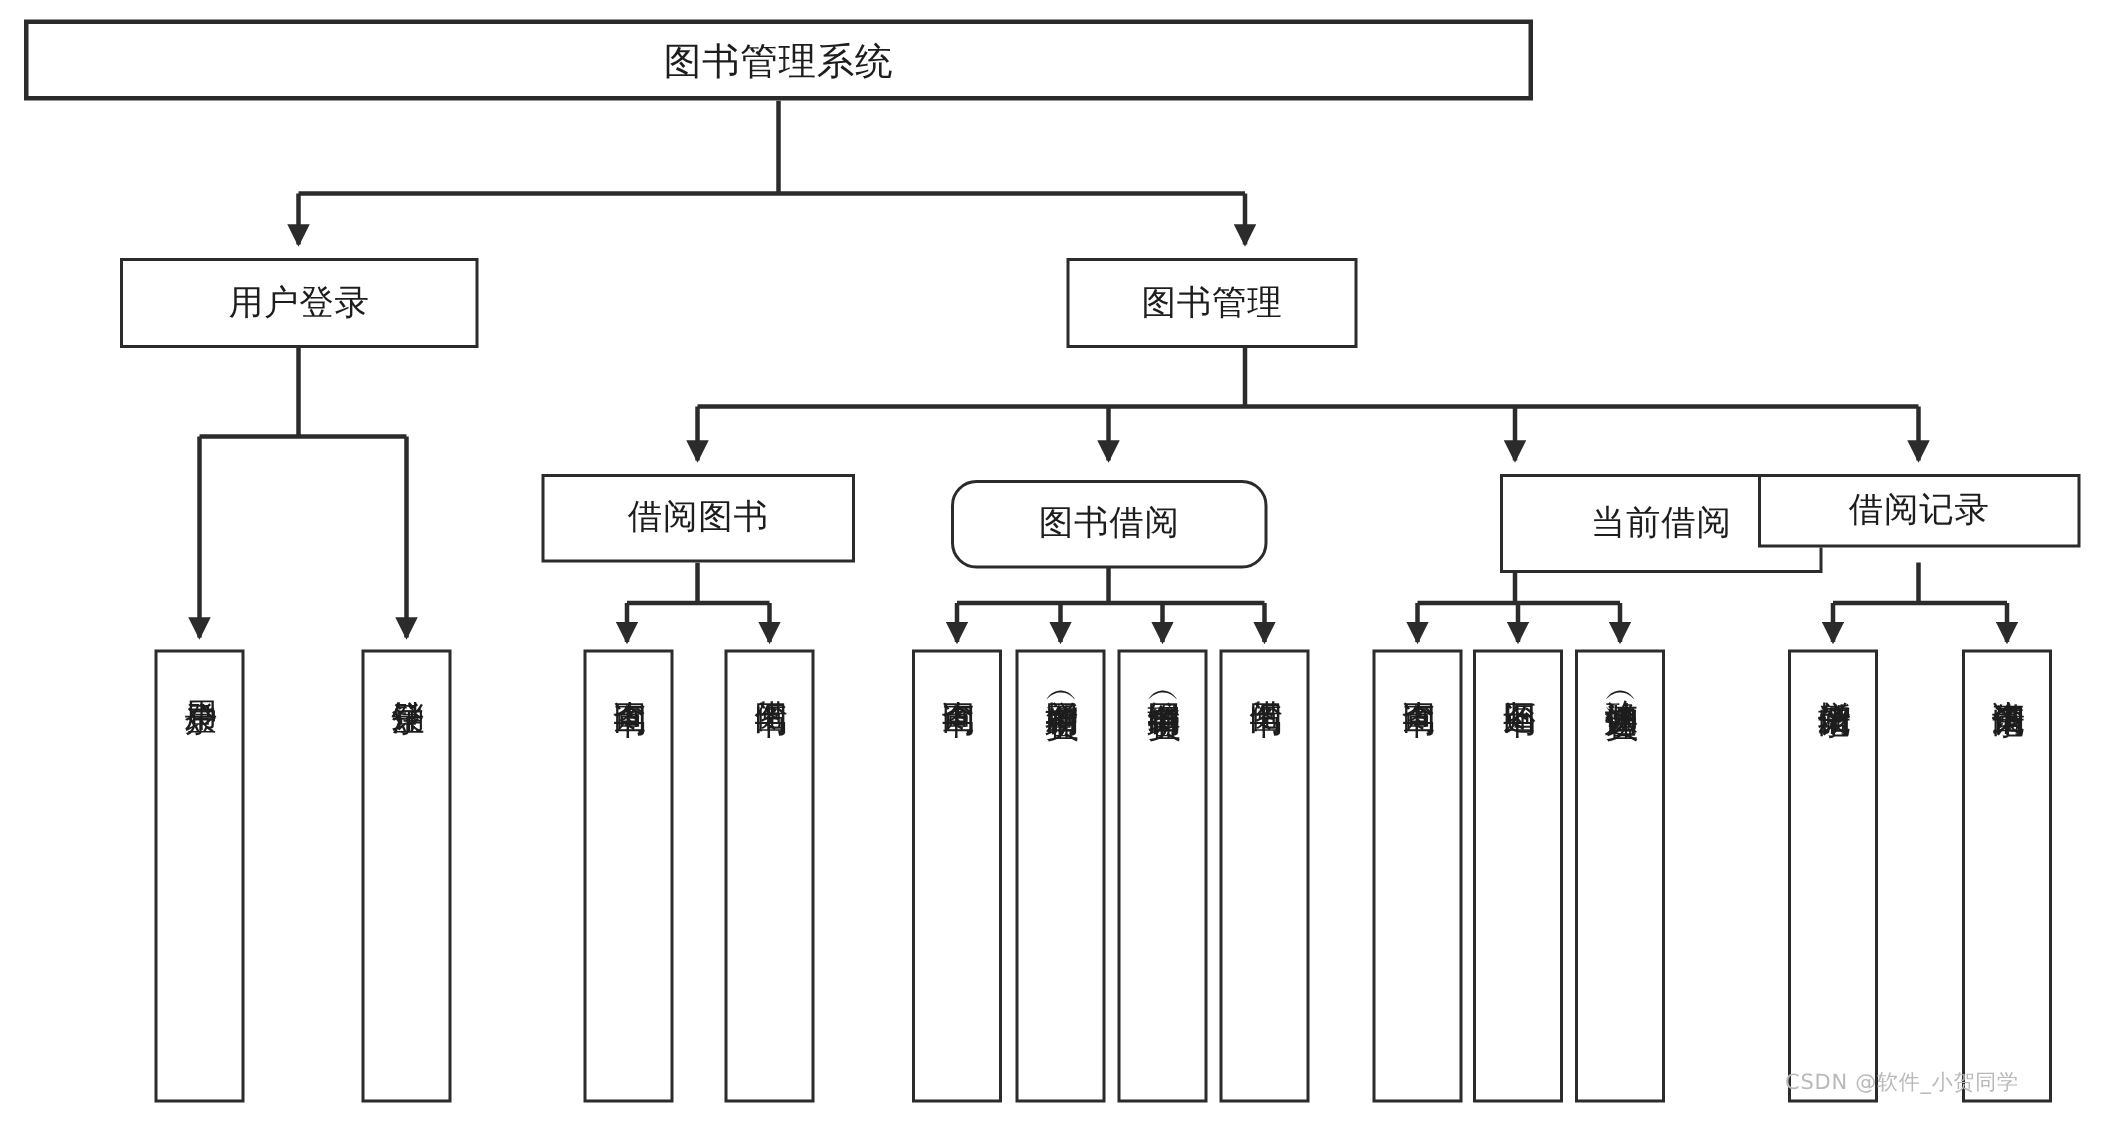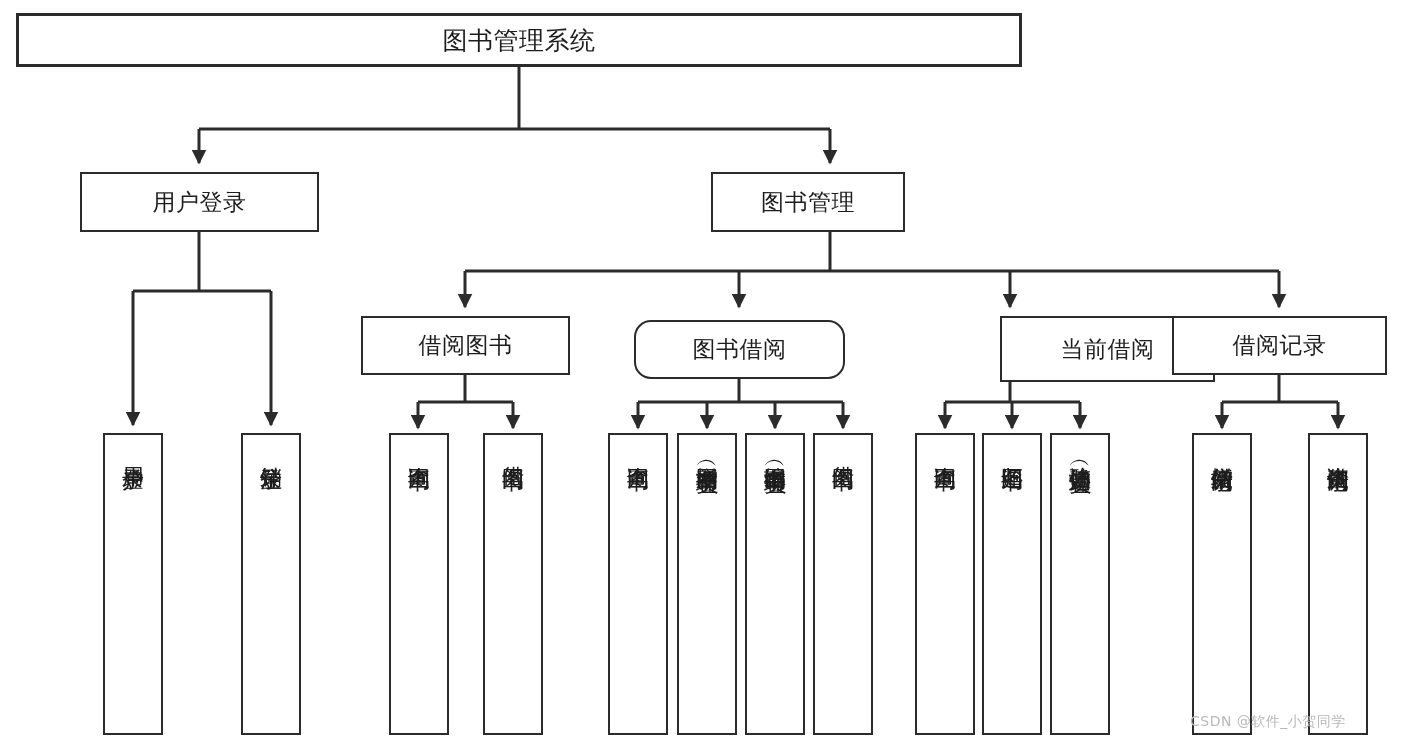--- a/index.html
+++ b/index.html
@@ -143,21 +143,21 @@
 
   <div class="node" style="left:361px; top:316px; width:209px; height:59px;">
     <span class="label-h">借阅图书</span>
   </div>
   <div class="node" style="left:634px; top:320px; width:211px; height:59px;border-radius:17px;">
     <span class="label-h">图书借阅</span>
   </div>
   <div class="node" style="left:954px; top:316px; width:215px; height:66px;margin-left:46px;">
     <span class="label-h">当前借阅</span>
   </div>
-  <div class="node" style="left:1172px; top:316px; width:215px; height:59px;">
+  <div class="node" style="left:1172px; top:316px; width:215px; height:49px;">
     <span class="label-h">借阅记录</span>
   </div>
 
   <div class="node leaf" style="left:103px; top:433px; width:60px; height:302px;">
     <span class="label-v">用户登录</span>
   </div>
   <div class="node leaf" style="left:241px; top:433px; width:60px; height:302px;">
     <span class="label-v">注销登录</span>
   </div>
 

